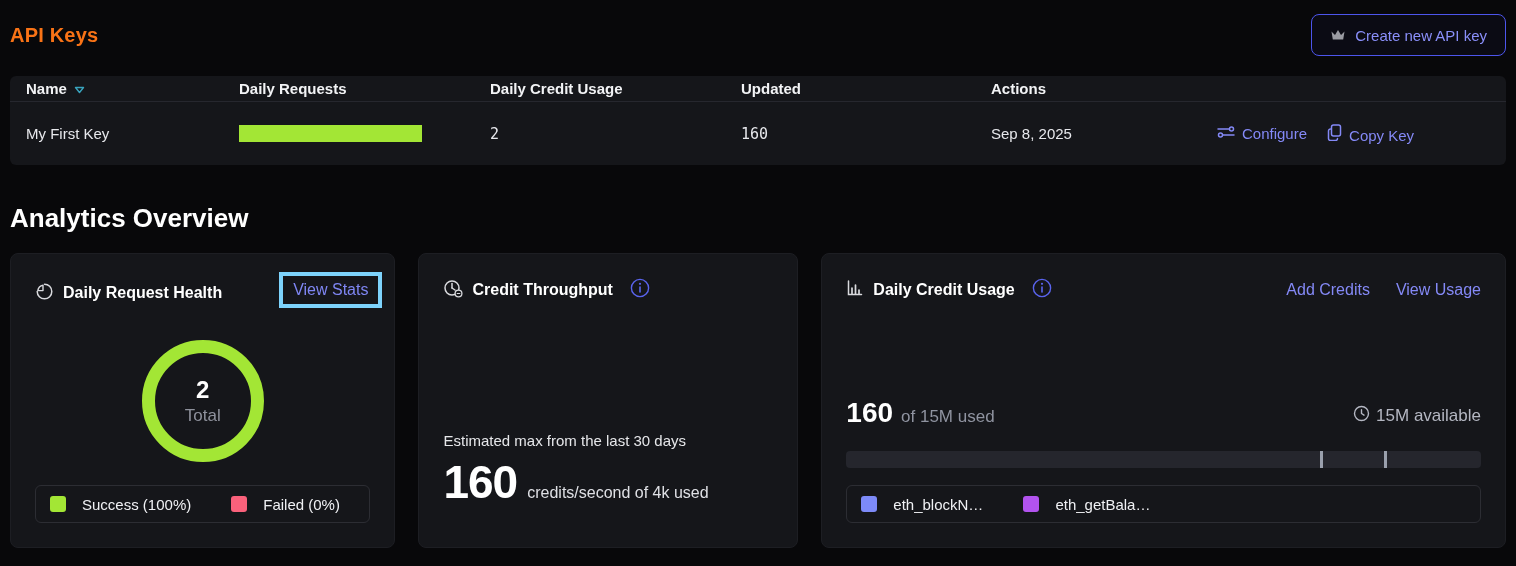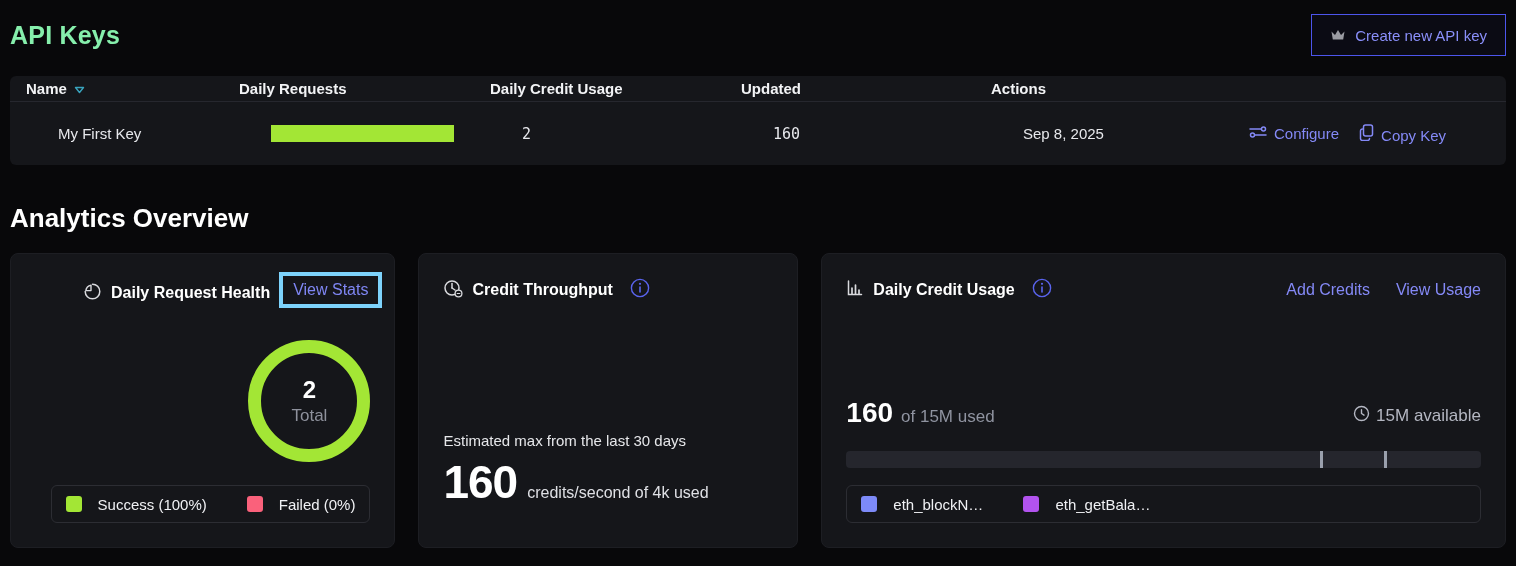--- a/index.html
+++ b/index.html
@@ -2,44 +2,44 @@
 <html><head>
 <meta charset="utf-8">
 <style>
   * { margin:0; padding:0; box-sizing:border-box; }
   html,body { width:1516px; height:566px; background:#08080a; overflow:hidden;
     font-family:"Liberation Sans", sans-serif; color:#eceef2; }
   .page { padding:0 10px; }
 
   
   .topbar { display:flex; align-items:center; justify-content:space-between; margin-top:12px; height:46px; }
-  .page-title { font-size:25px; font-weight:700; color:#86efac; letter-spacing:.2px; }
+  .page-title { font-size:20px; font-weight:700; color:#f97316; letter-spacing:.2px; }
   .create-btn { display:flex; align-items:center; gap:9px; background:#0b0b14; border:1px solid #4d55ec;
-    border-radius:0; height:42px; padding:0 18px; color:#8a8ffa; font-size:15px; cursor:pointer;
+    border-radius:8px; height:42px; padding:0 18px; color:#8a8ffa; font-size:15px; cursor:pointer;
     font-family:"Liberation Sans", sans-serif; }
   .create-btn svg { display:block; }
 
   
   .table { margin-top:18px; background:#15161a; border-radius:6px; overflow:hidden; }
   .tgrid { display:grid; grid-template-columns:213px 251px 251px 250px 226px 1fr; align-items:center; }
   .thead { height:26px; border-bottom:1px solid #26272e; }
   .th { font-size:15px; font-weight:600; color:#f2f3f5; padding-left:16px; display:flex; align-items:center; gap:7px; }
-  .trow { height:63px;margin-left:32px; }
+  .trow { height:63px; }
   .td { font-size:15px; color:#e7e8ec; padding-left:16px; }
   .td.mono { font-family:"DejaVu Sans Mono", monospace; font-size:15px; }
   .health-bar { width:183px; height:17px; background:#a3e635; }
   .actions { display:flex; align-items:center; gap:20px; }
   .action-link { display:flex; align-items:flex-end; gap:7px; color:#8489f6; font-size:15px; cursor:pointer; text-decoration:none; }
 
   
   .analytics-title { margin-top:38px; font-size:26px; font-weight:700; color:#ffffff; }
   .cards { display:flex; gap:23px; margin-top:19px; }
   .card { background:#15161a; border:1px solid #1d1e23; border-radius:8px; height:295px;
     padding:24px; display:flex; flex-direction:column; }
-  .card-1 { width:411px;align-items:flex-end; }
+  .card-1 { width:411px; }
   .card-2 { width:405px; }
   .card-3 { width:733px; }
   .card-head { display:flex; align-items:center; gap:9px; }
   .card-title { font-size:16px; font-weight:700; color:#ffffff; white-space:nowrap; }
   .spacer { flex:1 1 auto; }
 
   
   .red-highlight { margin-left:auto; margin-right:-12px; margin-top:-6px; border:4px solid #7dd3fc; padding:5px 10px; }
   .view-stats { color:#7f86f3; font-size:16px; cursor:pointer; text-decoration:none; white-space:nowrap; }
   .donut-wrap { display:flex; justify-content:center; margin-top:32px; }

